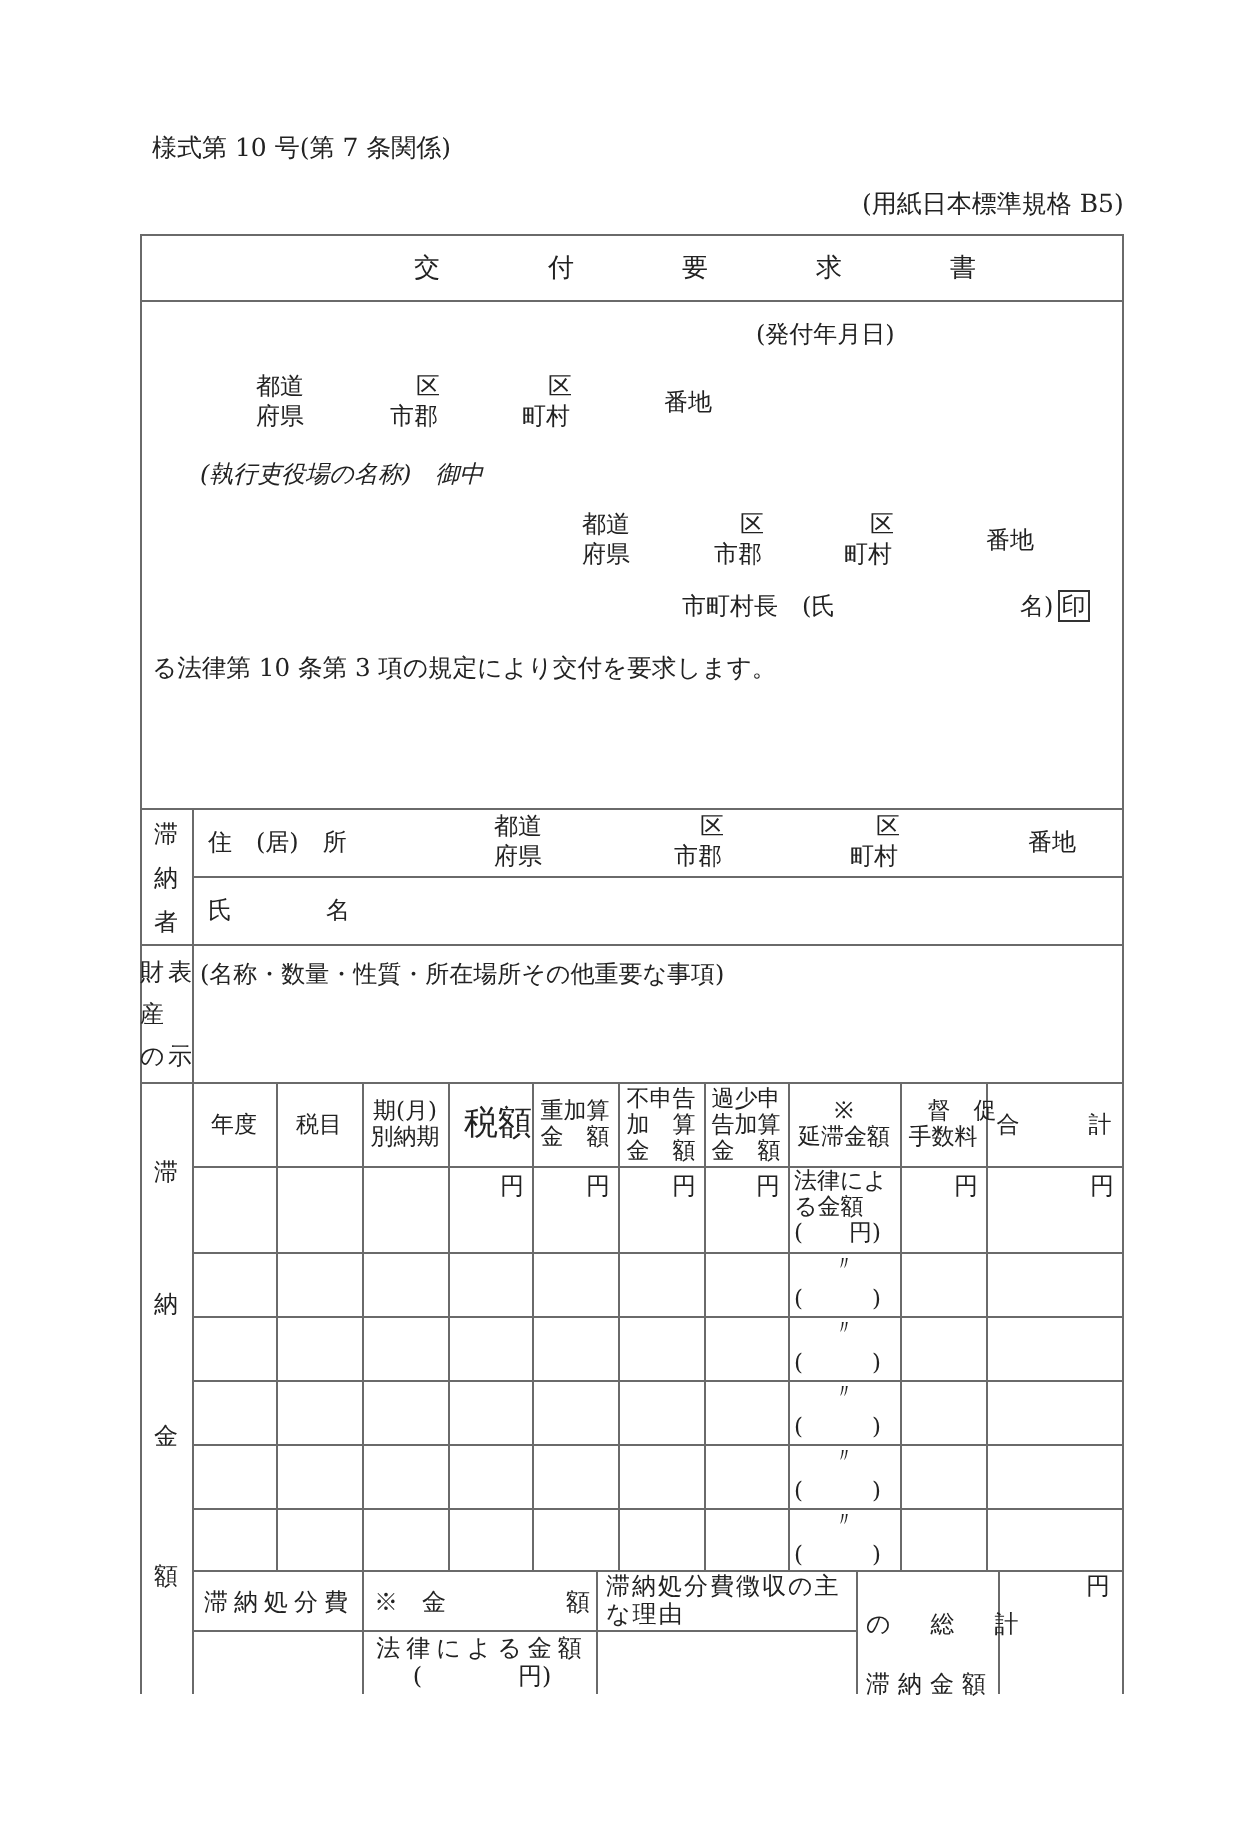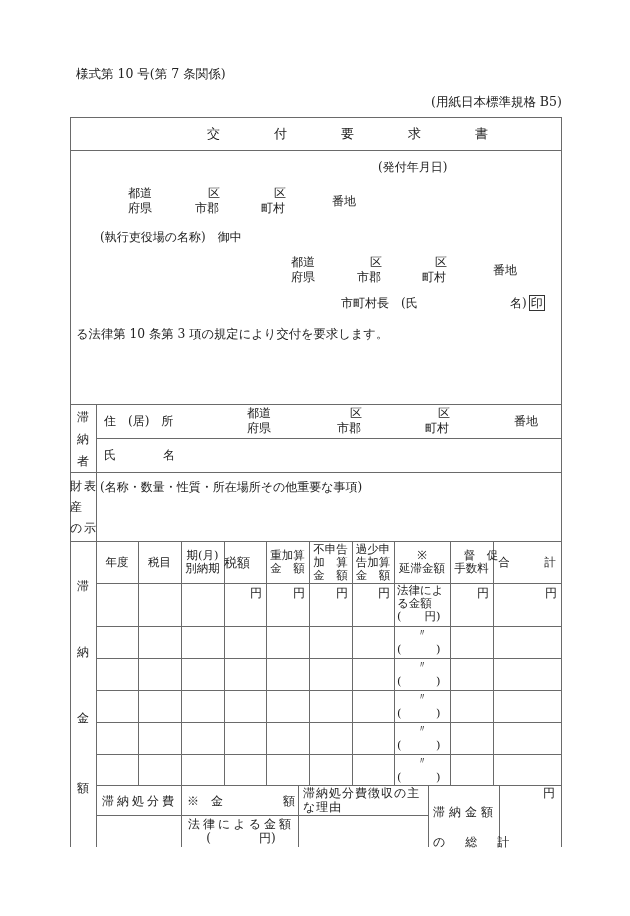--- a/index.html
+++ b/index.html
@@ -38,21 +38,21 @@
 <div class="stack" style="left:194px;top:186px;width:26px;">
   <div style="padding-left:14px;">区</div>
   <div>市郡</div>
 </div>
 <div class="stack" style="left:260px;top:186px;width:26px;">
   <div style="padding-left:14px;">区</div>
   <div>町村</div>
 </div>
 <div class="abs" style="left:332px;top:194px;">番地</div>
 
-<div class="abs" style="left:100px;top:230px;">(執行吏役場の名称)　御中</div>
+<div class="abs" style="left:100px;top:230px;font-style:italic;">(執行吏役場の名称)　御中</div>
 
 <div class="stack" style="left:291px;top:255px;">
   <div>都道</div>
   <div>府県</div>
 </div>
 <div class="stack" style="left:356px;top:255px;width:26px;">
   <div style="padding-left:14px;">区</div>
   <div>市郡</div>
 </div>
 <div class="stack" style="left:421px;top:255px;width:26px;">
@@ -139,21 +139,21 @@
     <div class="" style="position:absolute;left:96px;top:541px;width:42px;height:42px;display:flex;flex-direction:column;justify-content:center;align-items:center;line-height:13px;font-size:11.5px;text-align:center;">
       <div style="white-space: pre;">年度</div>
     </div>
     <div class="" style="position:absolute;left:138px;top:541px;width:43px;height:42px;display:flex;flex-direction:column;justify-content:center;align-items:center;line-height:13px;font-size:11.5px;text-align:center;">
       <div style="white-space: pre;">税目</div>
     </div>
     <div class="" style="position:absolute;left:181px;top:541px;width:43px;height:42px;display:flex;flex-direction:column;justify-content:center;align-items:center;line-height:13px;font-size:11.5px;text-align:center;">
       <div style="white-space: pre;">期(月)</div>
       <div style="white-space: pre;">別納期</div>
     </div>
-    <div class="" style="position:absolute;left:224px;top:541px;width:42px;height:42px;display:flex;flex-direction:column;justify-content:center;align-items:flex-start;line-height:13px;font-size:13px;text-align:center;">
+    <div class="" style="position:absolute;left:224px;top:541px;width:42px;height:42px;display:flex;flex-direction:column;justify-content:center;align-items:flex-end;line-height:13px;font-size:17px;text-align:center;">
       <div style="white-space: pre;">税額</div>
     </div>
     <div class="" style="position:absolute;left:266px;top:541px;width:43px;height:42px;display:flex;flex-direction:column;justify-content:center;align-items:center;line-height:13px;font-size:11.5px;text-align:center;">
       <div style="white-space: pre;">重加算</div>
       <div style="white-space: pre;">金　額</div>
     </div>
     <div class="" style="position:absolute;left:309px;top:541px;width:43px;height:42px;display:flex;flex-direction:column;justify-content:center;align-items:center;line-height:13px;font-size:11.5px;text-align:center;">
       <div style="white-space: pre;">不申告</div>
       <div style="white-space: pre;">加　算</div>
       <div style="white-space: pre;">金　額</div>
@@ -205,16 +205,16 @@
 <div class="abs" style="left:283px;top:794px;">額</div>
 <div style="position:absolute;left:303px;top:786px;line-height:14px;letter-spacing:1px;">
   <div>滞納処分費徴収の主</div>
   <div>な理由</div>
 </div>
 <div style="position:absolute;left:187px;top:817px;width:108px;line-height:14px;text-align:center;">
   <div style="letter-spacing:3px;">法律による金額</div>
   <div style="white-space:pre;">(　　　　円)</div>
 </div>
 <div style="position:absolute;left:433px;top:797px;line-height:30px;letter-spacing:4px;">
+  <div>の　総　計</div>
   <div>滞納金額</div>
-  <div>の　総　計</div>
 </div>
 <div class="abs" style="left:543px;top:786px;">円</div>
 
 </body></html>

